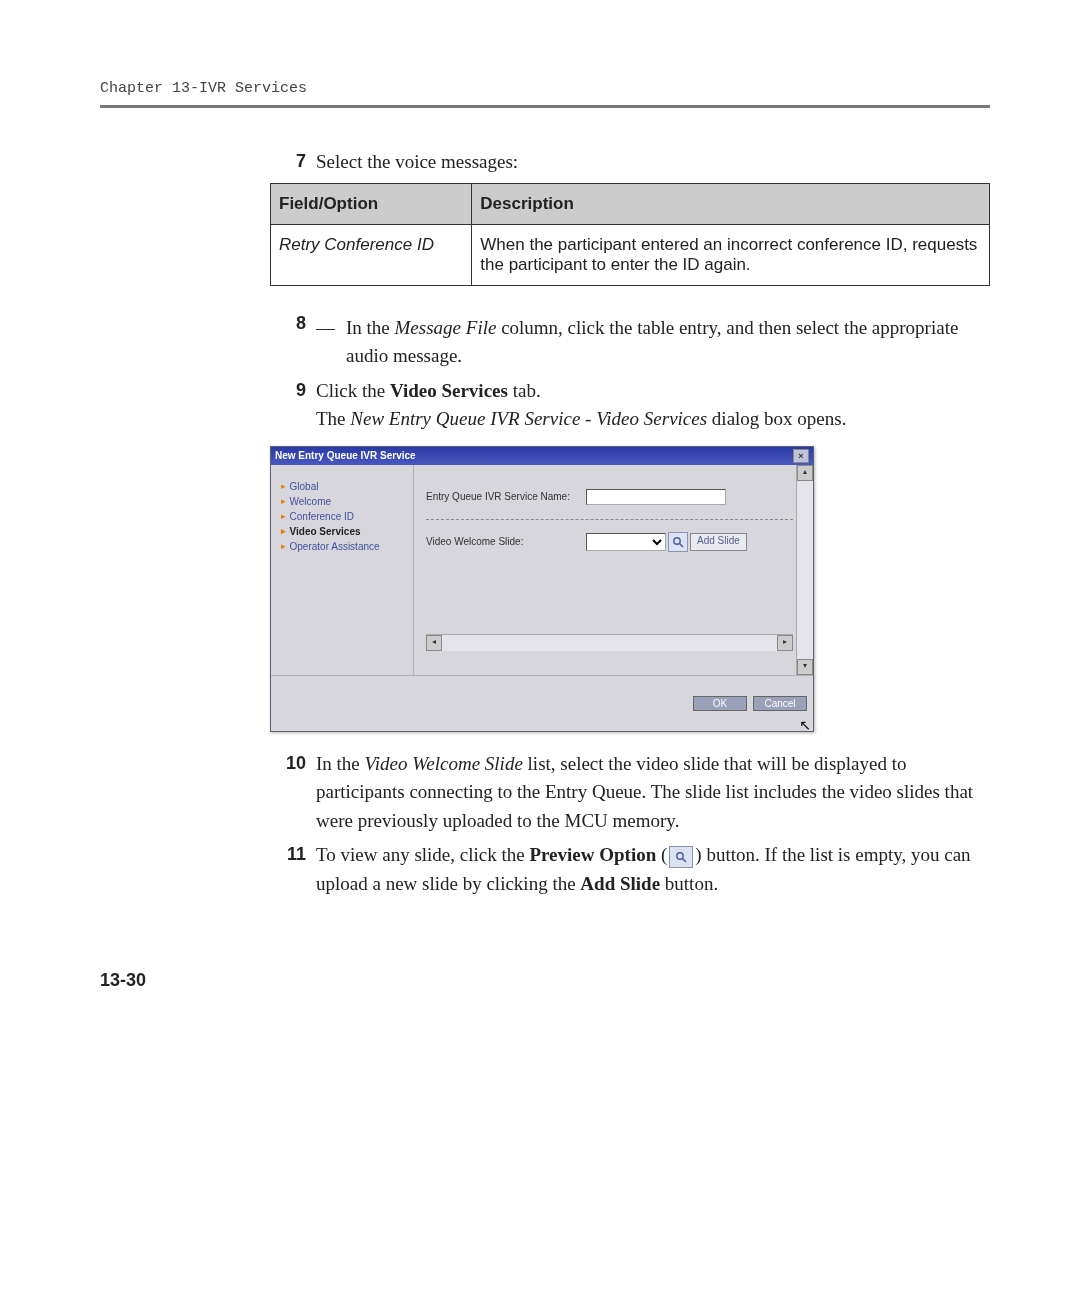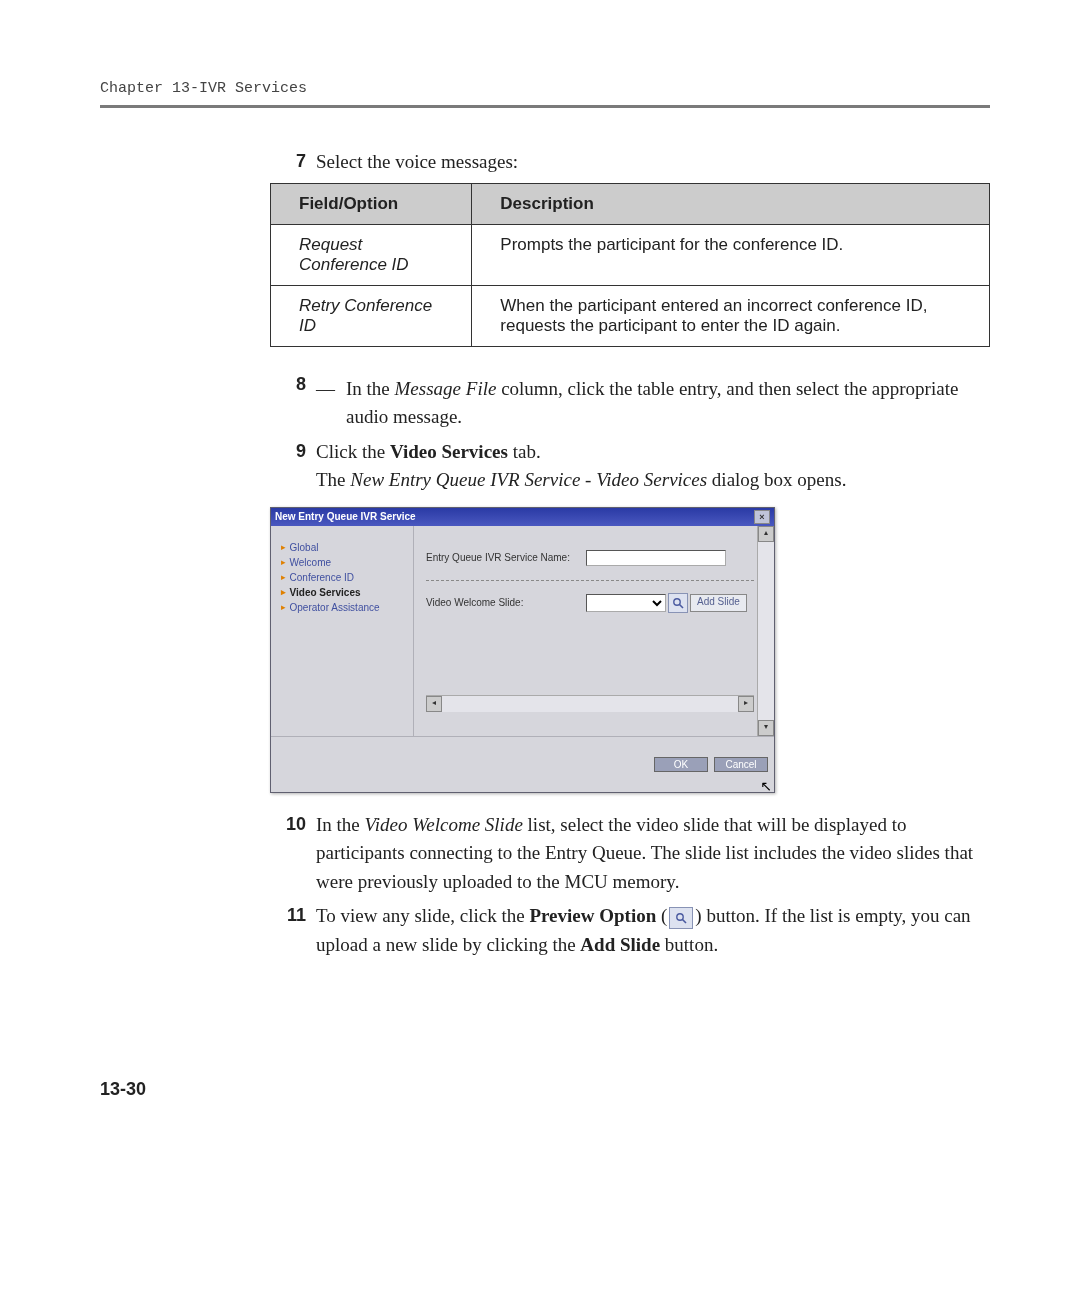--- a/index.html
+++ b/index.html
@@ -67,35 +67,35 @@
   .table-caption .ttitle { font-style: italic; }
   table.prop {
     border-collapse: collapse;
     width: 100%;
     font-family: Arial, Helvetica, sans-serif;
     font-size: 17px;
     margin-bottom: 24px;
   }
   table.prop th, table.prop td {
     border: 1.5px solid #333;
-    padding: 10px 28px;
+    padding: 10px 8px;
     text-align: left;
     vertical-align: top;
   }
   table.prop th {
     background: #ccc;
     font-weight: bold;
   }
   table.prop td.field { font-style: italic; width: 28%; }
   table.prop td.desc { width: 72%; }
 
   
   .dialog-wrap {
     margin: 12px 0 18px 8px;
-    width: 505px;
+    width: 544px;
   }
   .dialog {
     border: 1px solid #606070;
     box-shadow: 1px 1px 3px rgba(0,0,0,0.3);
     background: #e0e0e4;
     font-family: Verdana, Arial, sans-serif;
     font-size: 10px;
   }
   .dialog-titlebar {
     background: linear-gradient(#2a3aa5, #4a58c0);
@@ -252,21 +252,21 @@
     align-items: center;
     justify-content: center;
     vertical-align: middle;
     margin: 0 2px;
   }
 
   .page-num {
     font-family: Arial, Helvetica, sans-serif;
     font-weight: bold;
     font-size: 18px;
-    margin-top: 120px;
+    margin-top: 72px;
   }
 </style>
 </head>
 <body>
 
 <div class="page">
   <div class="running-header">Chapter 13-IVR Services</div>
   <hr class="rule">
 
   <div class="content">
@@ -278,24 +278,20 @@
 
 
     <table class="prop">
       <thead>
         <tr>
           <th>Field/Option</th>
           <th>Description</th>
         </tr>
       </thead>
       <tbody>
-        <tr>
-          <td class="field">Request Conference ID</td>
-          <td class="desc">Prompts the participant for the conference ID.</td>
-        </tr>
         <tr>
           <td class="field">Retry Conference ID</td>
           <td class="desc">When the participant entered an incorrect conference ID, requests the participant to enter the ID again.</td>
         </tr>
       </tbody>
     </table>
 
     <div class="step">
       <div class="step-num">8</div>
       <div class="step-body">

